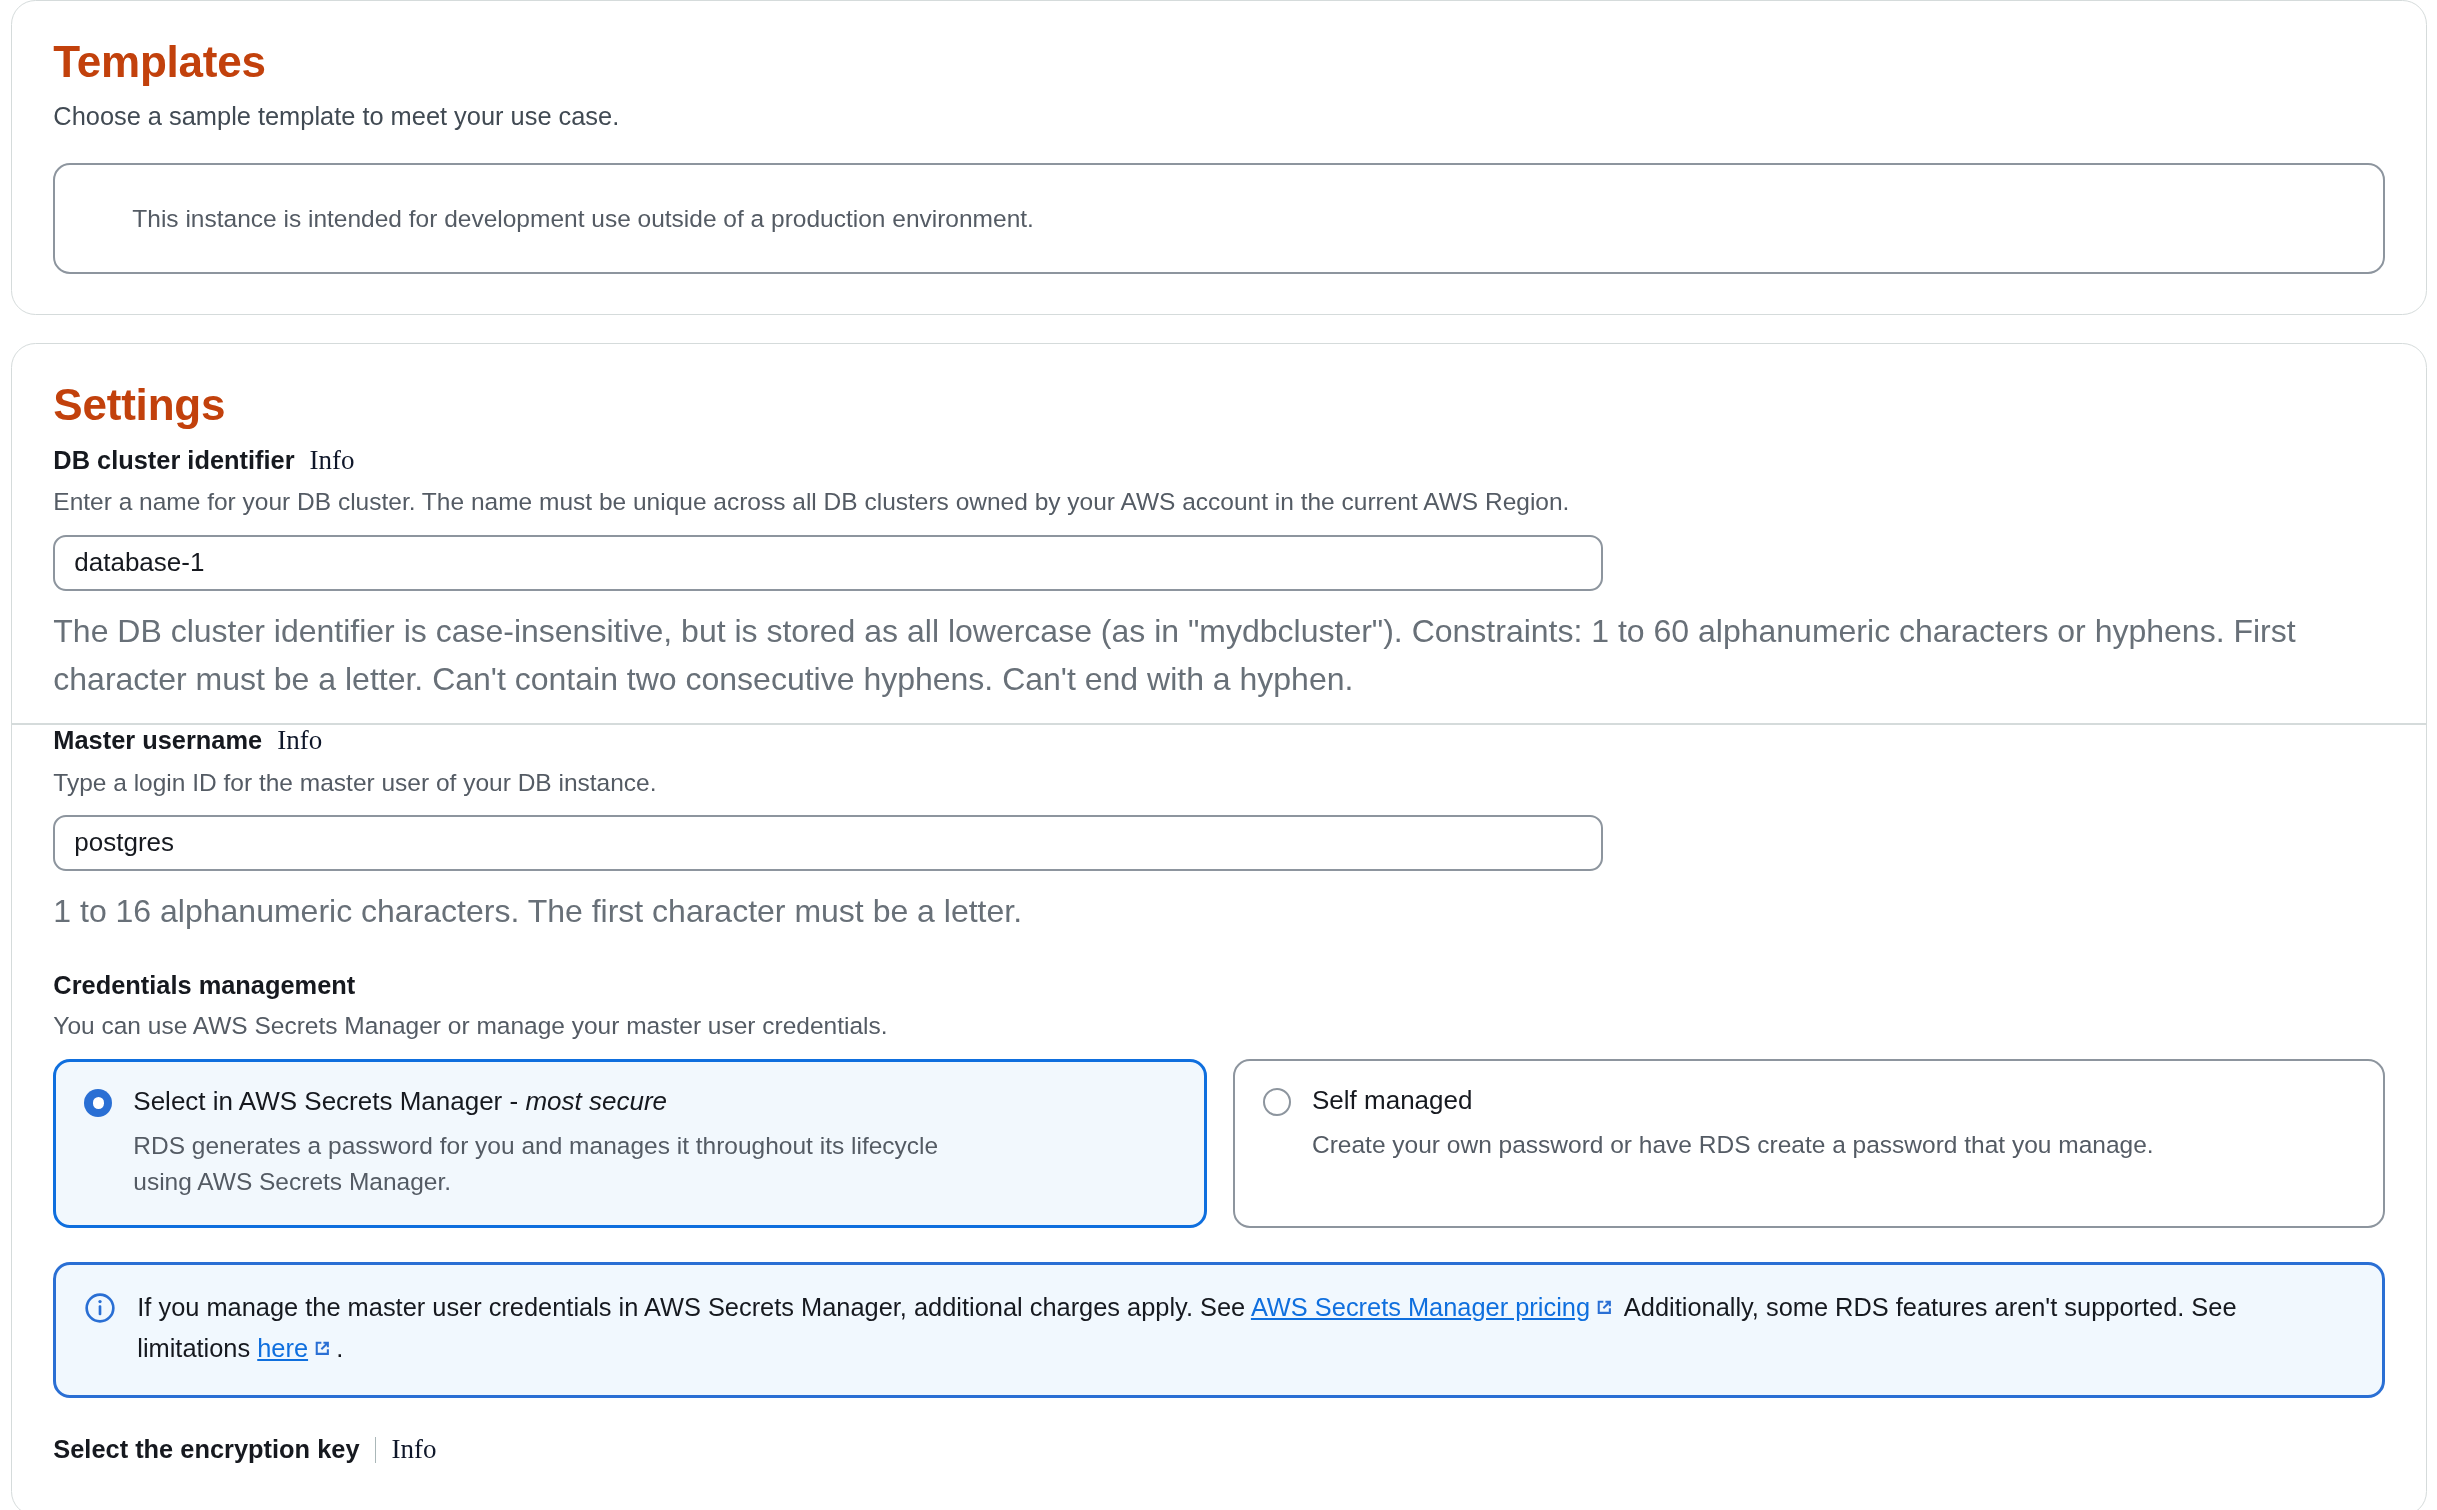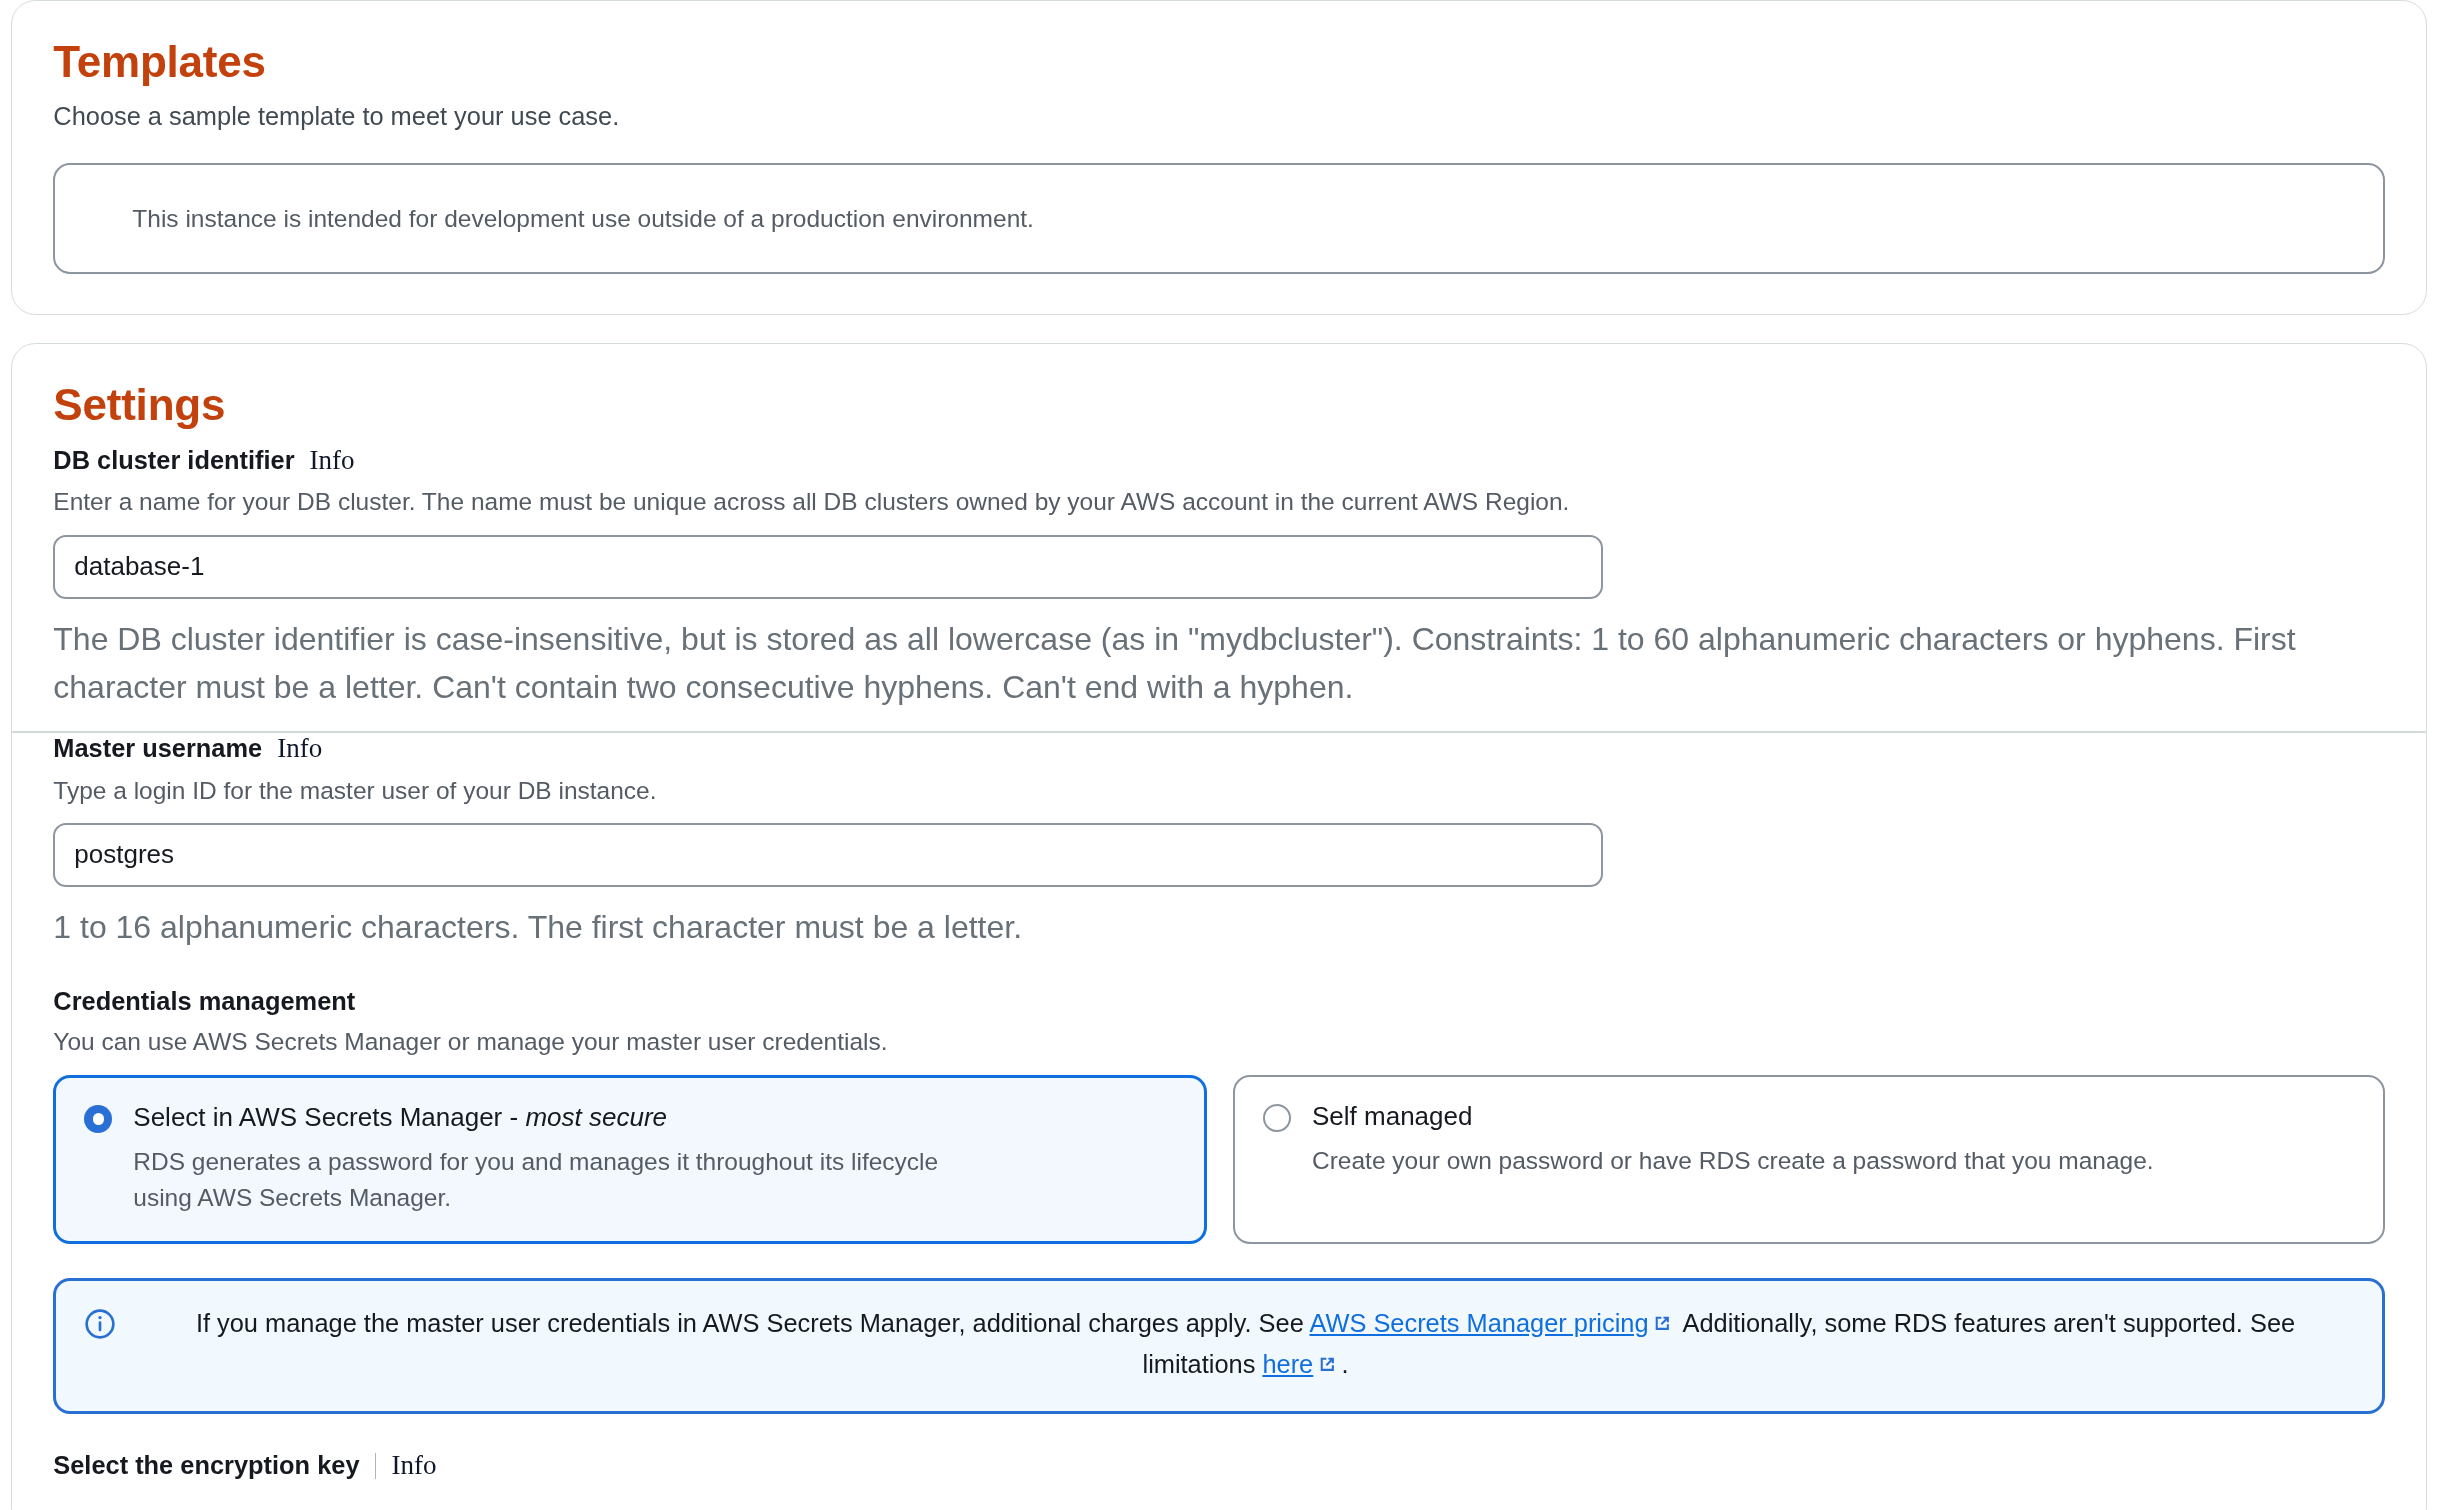--- a/index.html
+++ b/index.html
@@ -119,21 +119,21 @@
     line-height: 1.4;
   }
   .fhint {
     font-size: 32px;
     color: #687078;
     margin-top: 16px;
     line-height: 1.5;
     max-width: 2345px;
   }
   .input {
-    height: 64px;
+    height: 56px;
     border: 2.8px solid #8d959e;
     border-radius: 13px;
     background: #ffffff;
     display: flex; align-items: center;
     padding: 0 19px;
     font-size: 26px;
     color: #16191f;
   }
   .input.w1 { width: 1550px; }
 
@@ -171,21 +171,20 @@
   }
   .alert-ico {
     flex: 0 0 auto;
     width: 32px; height: 32px;
     margin-top: 3.8px;
   }
   .alert-text {
     font-size: 25.4px;
     color: #16191f;
     line-height: 1.52;
-    text-align: center;
   }
   .alert-text a {
     color: #0f6fde;
     text-decoration: underline;
   }
   .ext {
     display: inline-block;
     vertical-align: -2.8px;
     margin: 0 2.8px;
   }

